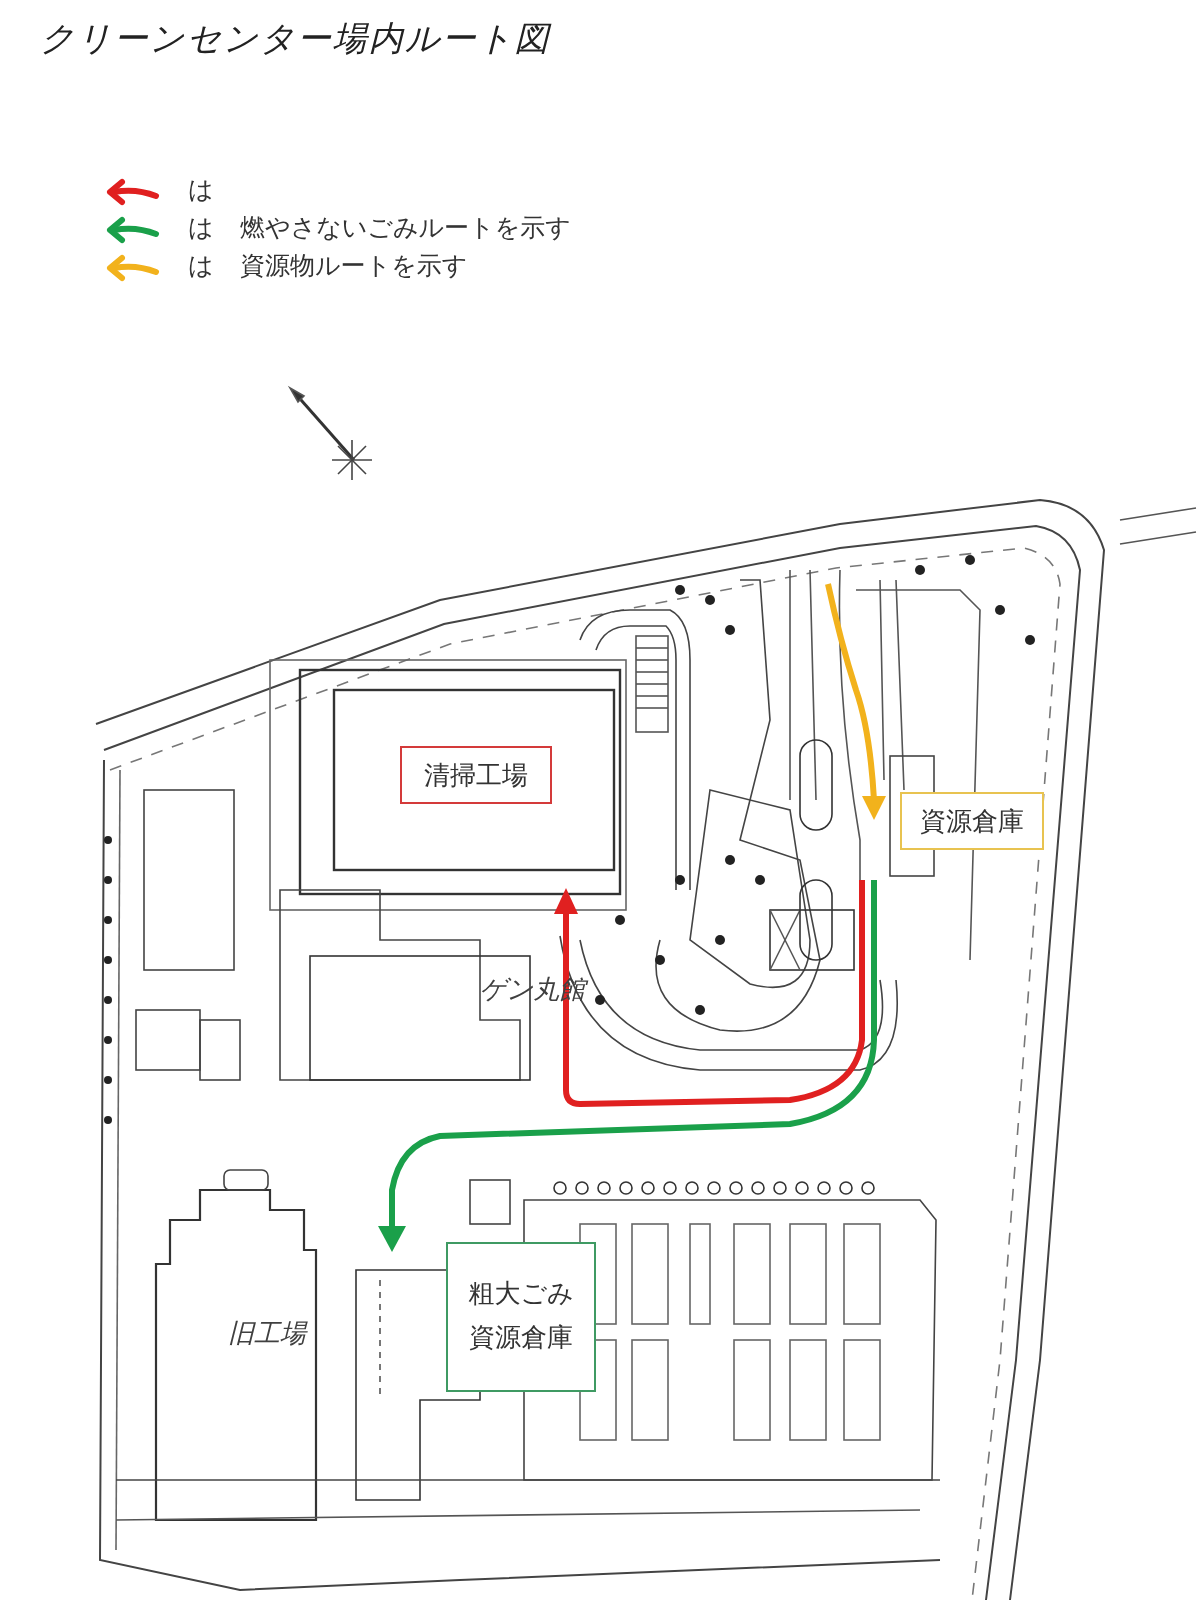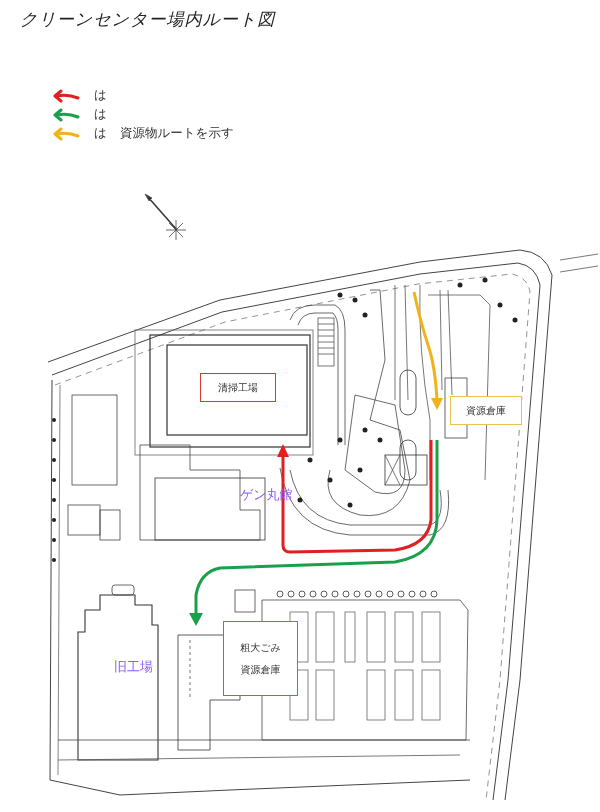--- a/index.html
+++ b/index.html
@@ -4,45 +4,46 @@
 <style>
   html, body { margin:0; padding:0; background:#ffffff; }
   body { width:600px; height:812px; position:relative; overflow:hidden;
          font-family: "DejaVu Serif", "Liberation Serif", serif; color:#222; }
   .title { position:absolute; left:20px; top:8px; font-size:17px; letter-spacing:1px; color:#222;font-style:italic; }
   .legend { position:absolute; left:52px; top:86px; }
   .legend-row { display:flex; align-items:center; height:19px; font-size:12.5px; color:#333; }
   .legend-row svg { width:28px; height:14px; margin-right:14px; }
   .legend-ha { width:26px; }
   .map { position:absolute; left:0; top:180px; width:600px; height:632px; }
-  .label-box { position:absolute; background:#fff; font-size:10px; display:flex; align-items:center; justify-content:center; text-align:center; color:#333; }
+  .label-box { position:absolute; background:#fff; font-size:13px; display:flex; align-items:center; justify-content:center; text-align:center; color:#333; }
   .box-red { border:1.5px solid #d43a3a; }
   .box-yellow { border:1.5px solid #e8c350; }
   .box-green { border:1.5px solid #3f9a63; line-height:22px;text-align:center; }
-  .plain-label { position:absolute; font-size:13px; color:#8b5cf6; background:transparent; }
+  .plain-label { position:absolute; font-size:13px; color:#404040; background:transparent;font-style:italic; }
 </style>
 </head>
 <body>
 
 <div class="title">クリーンセンター場内ルート図</div>
 
 <div class="legend">
   <div class="legend-row">
     <svg viewBox="0 0 28 14">
       <path d="M26 9 Q16 5 5 7" stroke="#e02020" stroke-width="3" fill="none" stroke-linecap="round"></path>
       <path d="M9 2 L3 7 L9 12" stroke="#e02020" stroke-width="3" fill="none" stroke-linecap="round" stroke-linejoin="round"></path>
     </svg>
     <span class="legend-ha">は</span>
   </div>
   <div class="legend-row">
     <svg viewBox="0 0 28 14">
       <path d="M26 9 Q16 5 5 7" stroke="#1aa04a" stroke-width="3" fill="none" stroke-linecap="round"></path>
       <path d="M9 2 L3 7 L9 12" stroke="#1aa04a" stroke-width="3" fill="none" stroke-linecap="round" stroke-linejoin="round"></path>
     </svg>
     <span class="legend-ha">は</span>
+    <span>燃やさないごみルートを示す</span>
   </div>
   <div class="legend-row">
     <svg viewBox="0 0 28 14">
       <path d="M26 9 Q16 5 5 7" stroke="#f2b21c" stroke-width="3" fill="none" stroke-linecap="round"></path>
       <path d="M9 2 L3 7 L9 12" stroke="#f2b21c" stroke-width="3" fill="none" stroke-linecap="round" stroke-linejoin="round"></path>
     </svg>
     <span class="legend-ha">は</span>
     <span>資源物ルートを示す</span>
   </div>
 </div>

